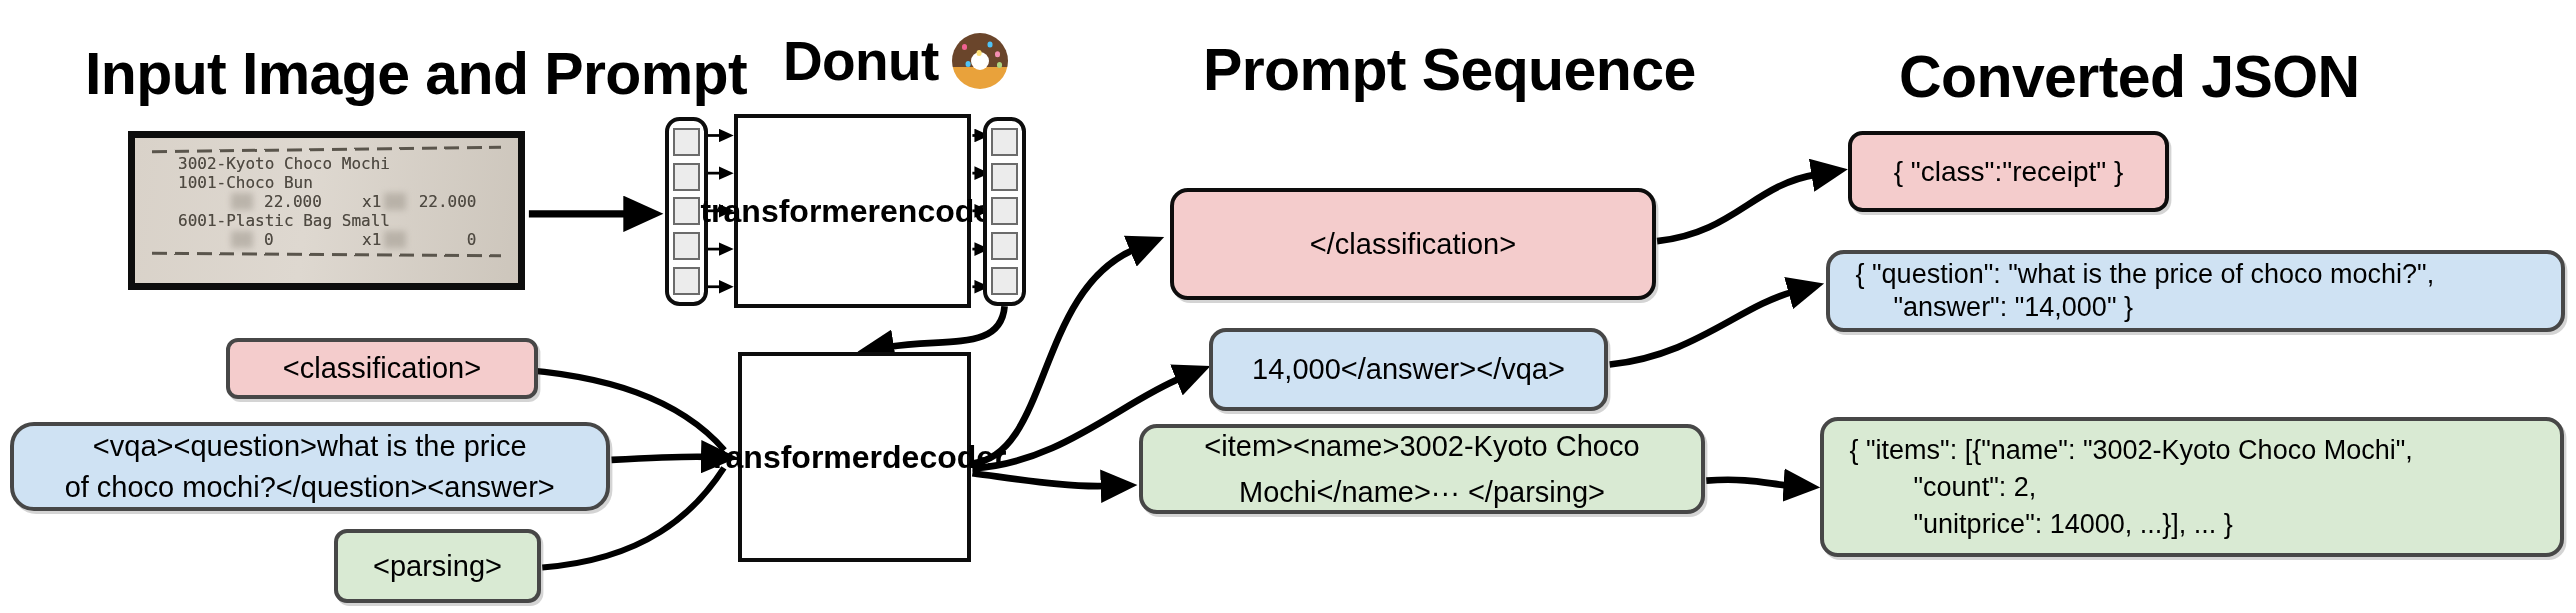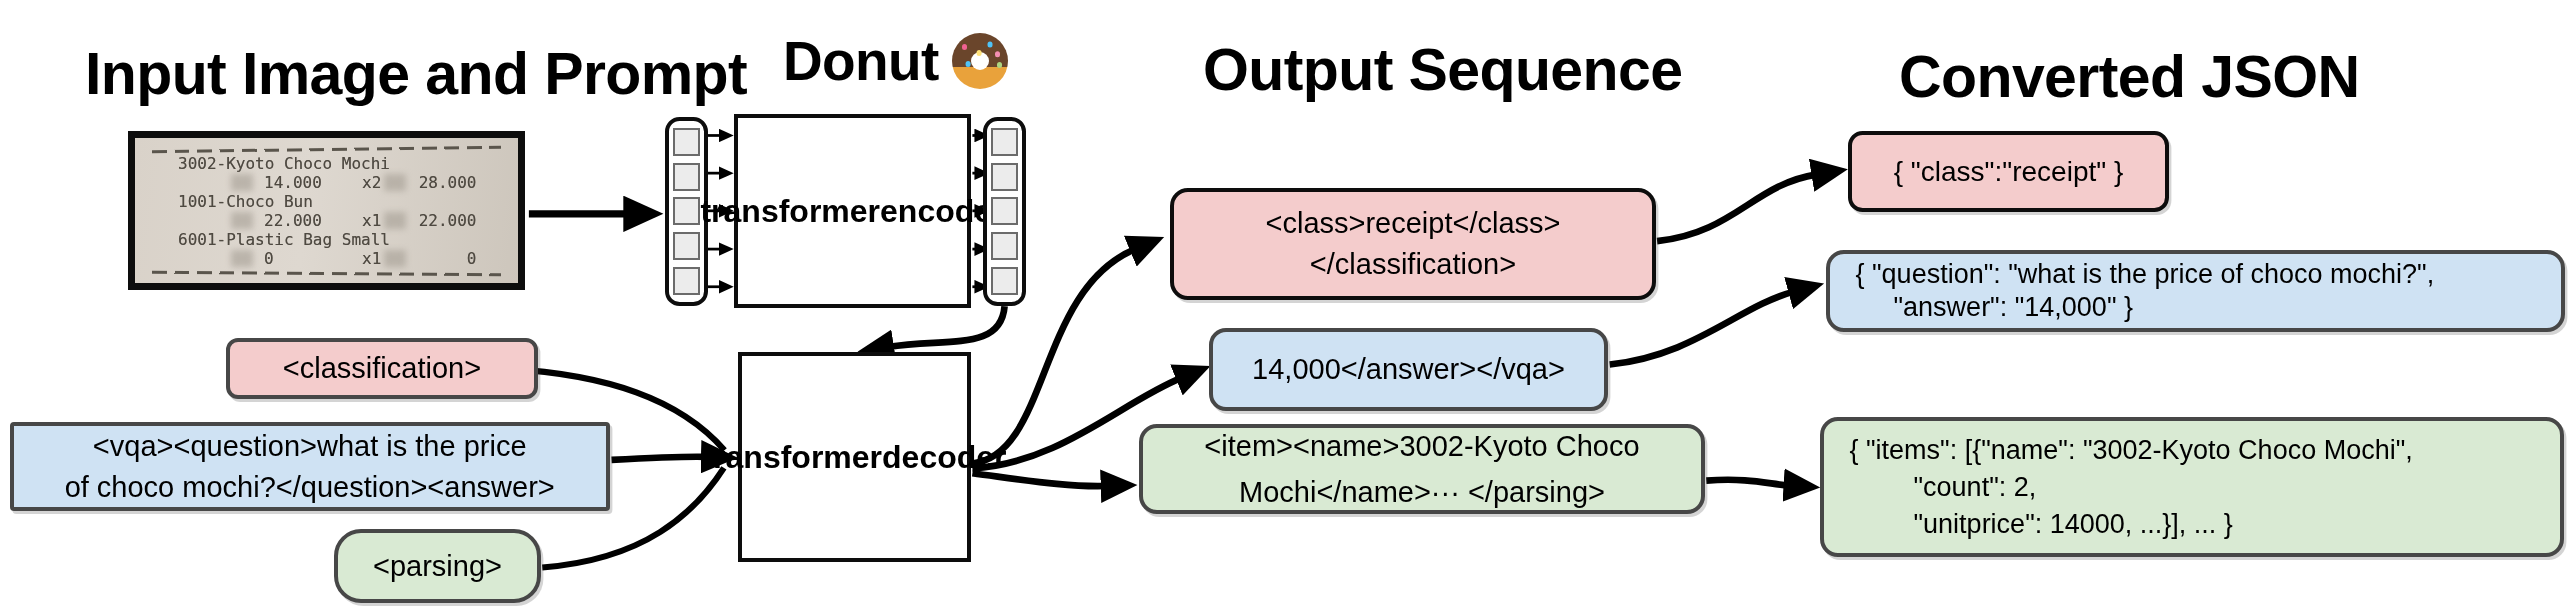--- a/index.html
+++ b/index.html
@@ -57,22 +57,22 @@
   .bx{position:absolute;box-sizing:border-box;z-index:2;display:flex;flex-direction:column;
       justify-content:center;align-items:center;font-size:29px;line-height:39px;white-space:nowrap;
       box-shadow:2.4px 3px 0 rgba(60,60,60,.22);}
   .pink{background:#f4cccc;}
   .blue{background:#cfe2f3;}
   .green{background:#d9ead3;}
   .gray-b{border:4.3px solid #474747;}
   .black-b{border:4.9px solid #0d0d0d;}
 
   .p-class{left:186px;top:338px;width:312px;height:61px;border-radius:12px;margin-left:40px;}
-  .p-vqa{left:9.7px;top:422px;width:600px;height:89px;border-radius:4px;line-height:41px;}
-  .p-parse{left:334px;top:529px;width:207px;height:74px;border-radius:27px;}
+  .p-vqa{left:9.7px;top:422px;width:600px;height:89px;border-radius:24px;line-height:41px;}
+  .p-parse{left:334px;top:529px;width:207px;height:74px;border-radius:13px;}
 
   .o-class{left:1170px;top:188px;width:486px;height:112px;border-radius:18px;line-height:41px;}
   .o-vqa{left:1209px;top:328px;width:399px;height:83px;border-radius:17px;}
   .o-parse{left:1139px;top:424px;width:566px;height:90px;border-radius:18px;line-height:46px;}
 
   .jbox{align-items:flex-start;padding-left:25.5px;font-size:27px;}
   .j-class{left:1848px;top:131px;width:321px;height:81px;border-radius:14.6px;align-items:center;padding-left:0;font-size:28px;}
   .j-vqa{left:1826px;top:250px;width:739px;height:82px;border-radius:18px;line-height:33px;}
   .j-parse{left:1820px;top:417px;width:744px;height:140px;border-radius:18px;line-height:37px;}
   .ind1{margin-left:38px;}
@@ -121,34 +121,27 @@
     <path d="M 2727 397 C 2855 383, 2885 304, 2990 287" stroke="#000" stroke-width="11" fill="none" marker-end="url(#ah)"></path>
     <path d="M 2649 600 C 2790 585, 2860 505, 2952 480" stroke="#000" stroke-width="11" fill="none" marker-end="url(#ah)"></path>
     <path d="M 2808 791 C 2880 786, 2912 797, 2944 799" stroke="#000" stroke-width="11" fill="none" marker-end="url(#ah)"></path>
   </svg>
 
   <div class="hdr h1">Input Image and Prompt</div>
   <div class="hdr-donut">
     <span>Donut</span>
     <span class="donut"></span>
   </div>
-  <div class="hdr h3">Output Sequence</div>
+  <div class="hdr h3">Prompt Sequence</div>
   <div class="hdr h4">Converted JSON</div>
 
   <div class="receipt">
     <div class="receipt-body" id="receipt-body">
         <div class="r-divider"></div>
         <div class="r-name">3002-Kyoto Choco Mochi</div>
-        <div class="r-price">
-          <span class="blur b1"></span>
-          <span class="p">14.000</span>
-          <span class="q">x2</span>
-          <span class="blur b2"></span>
-          <span class="t">28.000</span>
-        </div>
         <div class="r-name">1001-Choco Bun</div>
         <div class="r-price">
           <span class="blur b1"></span>
           <span class="p">22.000</span>
           <span class="q">x1</span>
           <span class="blur b2"></span>
           <span class="t">22.000</span>
         </div>
         <div class="r-name">6001-Plastic Bag Small</div>
         <div class="r-price">
@@ -191,21 +184,20 @@
   </div>
   <div class="bx blue gray-b p-vqa">
     <div>&lt;vqa&gt;&lt;question&gt;what is the price</div>
     <div>of choco mochi?&lt;/question&gt;&lt;answer&gt;</div>
   </div>
   <div class="bx green gray-b p-parse">
     <div>&lt;parsing&gt;</div>
   </div>
 
   <div class="bx pink black-b o-class">
-    <div>&lt;class&gt;receipt&lt;/class&gt;</div>
     <div>&lt;/classification&gt;</div>
   </div>
   <div class="bx blue gray-b o-vqa">
     <div>14,000&lt;/answer&gt;&lt;/vqa&gt;</div>
   </div>
   <div class="bx green gray-b o-parse">
     <div>&lt;item&gt;&lt;name&gt;3002-Kyoto Choco</div>
     <div>Mochi&lt;/name&gt;··· &lt;/parsing&gt;</div>
   </div>
 

